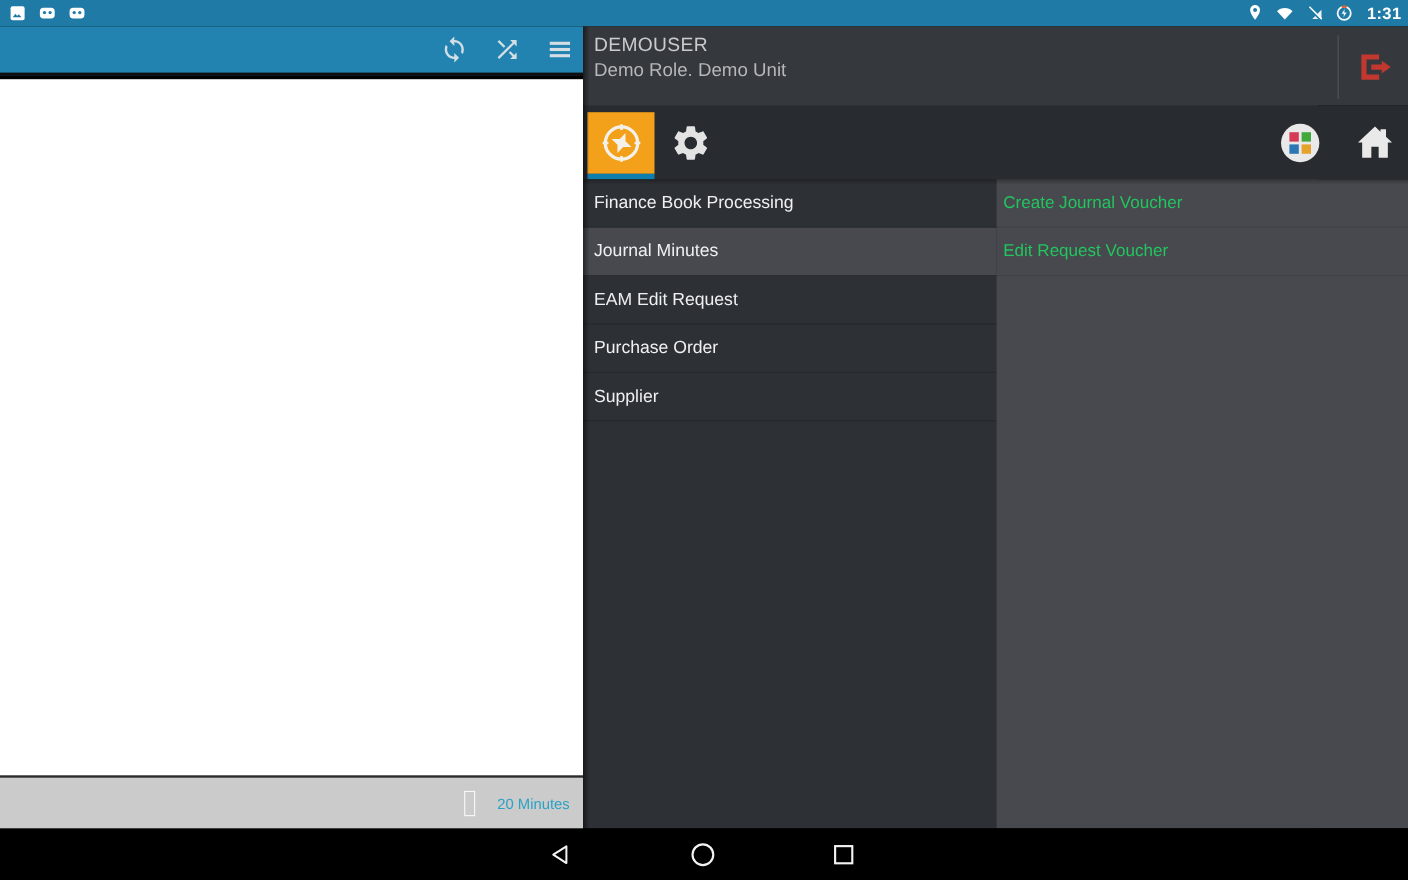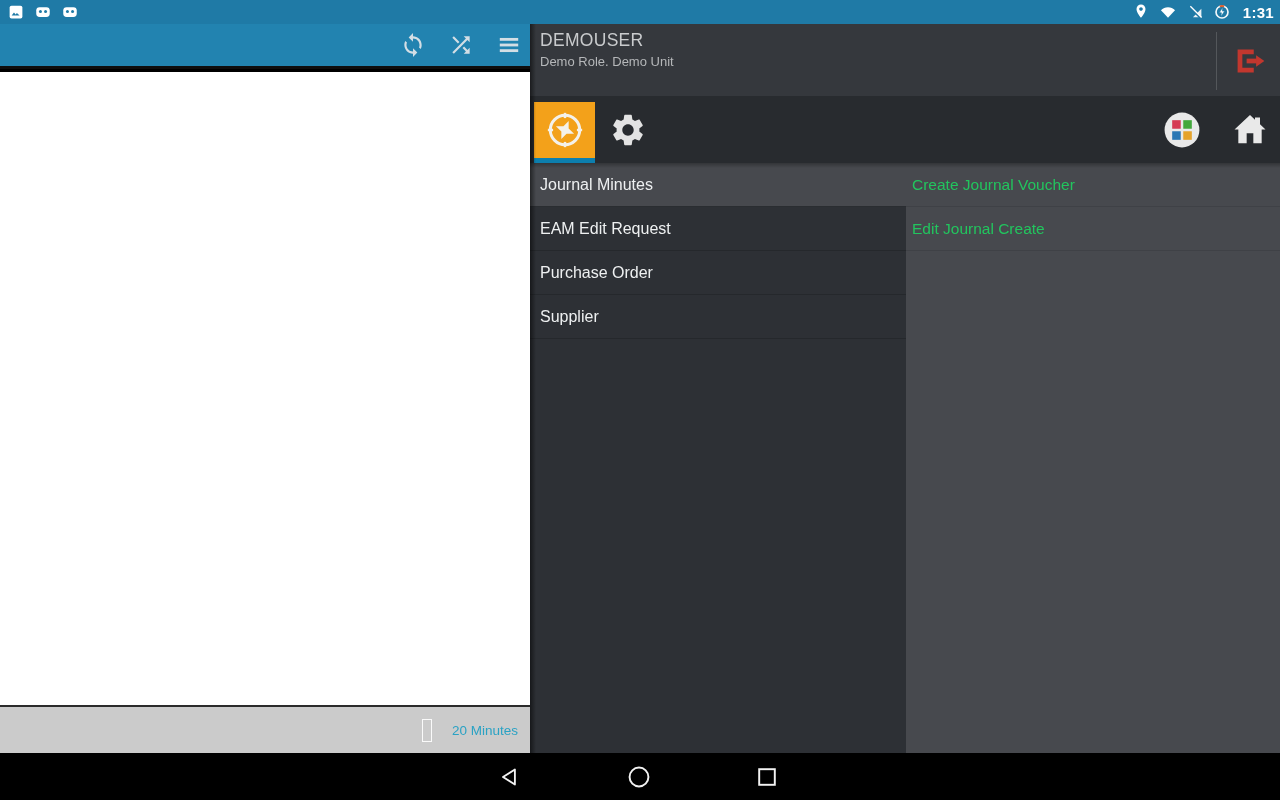--- a/index.html
+++ b/index.html
@@ -22,21 +22,21 @@
   .app-content { left:0; top:72px; width:530px; height:633px; background:#ffffff; }
   .app-footer { left:0; top:705px; width:530px; height:64px; background:#cbcbcb; border-top:2px solid #2b2b2b; }
   .tofu { position:absolute; left:422px; top:12px; width:10px; height:23px; border:1.5px solid rgba(255,255,255,.9); }
   .timer-label { position:absolute; right:12px; top:0; height:46px; display:flex; align-items:center; color:#2aa2c4; font-size:13.5px; }
 
   
   .drawer { left:530px; top:24px; width:668px; height:729px; background:#2d3035; }
   .drawer-shadow { position:absolute; left:0; top:0; width:6px; height:729px; background:linear-gradient(to right, rgba(0,0,0,.5), rgba(0,0,0,0)); pointer-events:none; z-index:30; }
   .drawer-header { position:absolute; left:0; top:0; width:750px; height:72px; background:#35383d; }
   .d-username { position:absolute; left:10px; top:6px; color:#c9cbcd; font-size:17.5px; letter-spacing:.3px; }
-  .d-roleunit { position:absolute; left:10px; top:30px; color:#b5b7b9; font-size:13px; }
+  .d-roleunit { position:absolute; left:10px; top:30px; color:#b5b7b9; font-size:17px; }
   .d-divider { position:absolute; right:63px; top:8px; width:1px; height:58px; background:#54575b; }
   .logout-btn { position:absolute; right:10px; top:16px; width:42px; height:42px; display:flex; align-items:center; justify-content:center; cursor:pointer; }
 
   .tabbar { position:absolute; left:0; top:72px; width:750px; height:67px; background:#282b2f; }
   .tab-active { position:absolute; left:4px; top:6px; width:61px; height:61px; cursor:pointer; }
   .tab-orange { position:absolute; left:0; top:0; width:61px; height:56px; background:#f3a11a; display:flex; align-items:center; justify-content:center; }
   .tab-underline { position:absolute; left:0; top:56px; width:61px; height:5px; background:#0d7fae; }
   .tab-settings { position:absolute; left:76px; top:12px; width:44px; height:44px; display:flex; align-items:center; justify-content:center; cursor:pointer; }
   .tb-right { position:absolute; right:8px; top:0; height:67px; display:flex; align-items:center; gap:24px; }
   .tb-btn { width:44px; height:44px; display:flex; align-items:center; justify-content:center; cursor:pointer; }
@@ -173,29 +173,30 @@
             <path fill="#e9e9e9" d="M12 3 L2.7 11.7 L5 11.7 L5 20 L10 20 L10 14 L14 14 L14 20 L19 20 L19 11.7 L21.3 11.7 L18 8.6 L18 4.5 L15 4.5 L15 5.8 Z"></path>
           </svg>
         </div>
       </div>
     </div>
 
     <div class="drawer-body">
       <div class="body-shadow"></div>
 
       <div class="menu-col">
+        <div class="menu-row">Finance Book Processing</div>
         <div class="menu-row selected">Journal Minutes</div>
         <div class="menu-row">EAM Edit Request</div>
         <div class="menu-row">Purchase Order</div>
         <div class="menu-row">Supplier</div>
       </div>
 
       <div class="sub-col">
         <div class="sub-row">Create Journal Voucher</div>
-        <div class="sub-row">Edit Journal Create</div>
+        <div class="sub-row">Edit Request Voucher</div>
       </div>
     </div>
 
     <div class="drawer-shadow"></div>
   </div>
 
   <div class="abs navbar">
     <div class="nav-btn nav-back">
       <svg width="26" height="26" viewBox="0 0 24 24">
         <path d="M15.6 5v14L4.6 12z" fill="none" stroke="#f2f2f2" stroke-width="1.7" stroke-linejoin="round"></path>

